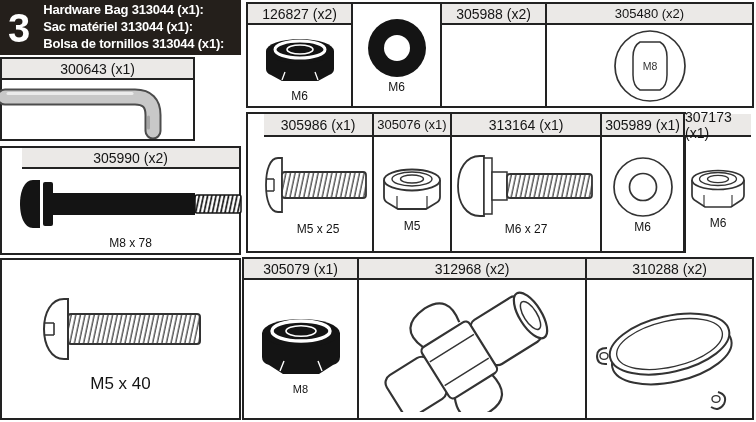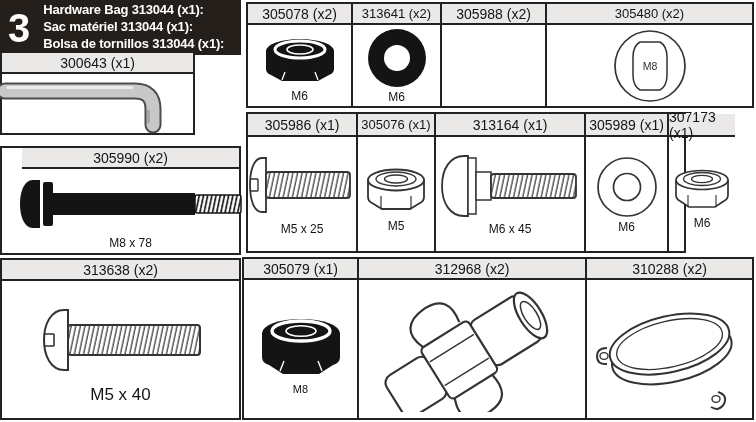--- a/index.html
+++ b/index.html
@@ -42,21 +42,21 @@
 
   <div class="hdr">
     <div class="step">3</div>
     <div class="hlines">
       <div>Hardware Bag 313044 (x1):</div>
       <div>Sac matériel 313044 (x1):</div>
       <div>Bolsa de tornillos 313044 (x1):</div>
     </div>
   </div>
 
-  <div class="box" style="left:0;top:51px;width:195px;height:84px;">
+  <div class="box" style="left:0;top:57px;width:195px;height:84px;">
     <div class="band">300643 (x1)</div>
     <div class="art">
       <svg width="225" height="58" viewBox="0 0 225 58">
         <path d="M20,16 H150 Q168,16 168,34 V50" fill="none" stroke="#4c4c4c" stroke-width="17" stroke-linecap="round"></path>
         <path d="M20,16 H150 Q168,16 168,34 V50" fill="none" stroke="#c8c8c8" stroke-width="13" stroke-linecap="round"></path>
         <path d="M23,12.5 H147" fill="none" stroke="#ebebeb" stroke-width="3" stroke-linecap="round"></path>
         <path d="M163.5,36 V47" fill="none" stroke="#a5a5a5" stroke-width="3" stroke-linecap="round"></path>
       </svg>
     </div>
   </div>
@@ -68,50 +68,48 @@
         <path d="M20,6 C11,6 7,18 7,30 C7,42 11,54 20,54 L27,54 L27,6 Z" fill="#141414"></path>
         <rect x="30" y="8" width="10" height="44" rx="2" fill="#141414"></rect>
         <rect x="40" y="19" width="142" height="22" fill="#141414"></rect>
         <rect x="182" y="21" width="46" height="18" rx="2" fill="url(#thrB)" stroke="#141414" stroke-width="1.5"></rect>
       </svg>
       <div class="size">M8 x 78</div>
     </div>
   </div>
 
   <div class="box" style="left:0;top:258px;width:241px;height:162px;">
-    <div class="band">313638 (x2)</div>
     <div class="art">
       <svg width="220" height="86" viewBox="0 0 220 86">
         <path d="M53,13 C40,13 33,27 33,43 C33,59 40,73 53,73 L57,73 L57,13 Z" fill="#fff" stroke="#333" stroke-width="2"></path>
         <path d="M33,37 h10 M33,49 h10 M43,37 v12" fill="none" stroke="#333" stroke-width="1.6"></path>
         <rect x="57" y="28" width="132" height="30" rx="3" fill="url(#thr)" stroke="#333" stroke-width="2"></rect>
       </svg>
       <div class="size size-lg">M5 x 40</div>
     </div>
   </div>
 
   <div class="tbl" style="left:246px;top:2px;width:508px;height:106px;">
 
 
     <div class="col" style="width:105px">
-      <div class="band">305078 (x2)</div>
+      <div class="band">126827 (x2)</div>
       <div class="art">
         <svg width="96" height="58" viewBox="0 0 96 58">
           <path d="M14,22 v18 q0,4 5,6 l11,6 h36 l11,-6 q5,-2 5,-6 v-18 z" fill="#141414"></path>
           <ellipse cx="48" cy="22" rx="34" ry="12" fill="#141414"></ellipse>
           <ellipse cx="48" cy="20.5" rx="25" ry="8.5" fill="none" stroke="#fff" stroke-width="3"></ellipse>
           <ellipse cx="48" cy="20.5" rx="13" ry="4.5" fill="#141414" stroke="#fff" stroke-width="1.5"></ellipse>
           <path d="M30,51 l3,-8 M66,51 l-3,-8" stroke="#fff" stroke-width="1.3" fill="none"></path>
         </svg>
         <div class="size">M6</div>
       </div>
     </div>
 
     <div class="col" style="width:89px">
-      <div class="band" style="font-size:13px">313641 (x2)</div>
       <div class="art">
         <svg width="72" height="60" viewBox="0 0 72 60">
           <circle cx="36" cy="30" r="29" fill="#141414"></circle>
           <circle cx="36" cy="30" r="13" fill="#fff"></circle>
         </svg>
         <div class="size">M6</div>
       </div>
     </div>
 
     <div class="col" style="width:105px">
@@ -123,21 +121,21 @@
       <div class="art">
         <svg width="82" height="76" viewBox="0 0 82 76">
           <circle cx="41" cy="38" r="35" fill="#fff" stroke="#333" stroke-width="1.7"></circle>
           <path d="M31,14 h20 q7,4 7,15 v18 q0,11 -7,15 h-20 q-7,-4 -7,-15 v-18 q0,-11 7,-15 z" fill="#fff" stroke="#333" stroke-width="1.5"></path>
           <text x="41" y="42" font-size="10.5" text-anchor="middle" fill="#333">M8</text>
         </svg>
       </div>
     </div>
   </div>
 
-  <div class="tbl" style="left:246px;top:112px;width:440px;height:141px;">
+  <div class="tbl" style="left:246px;top:112px;width:440px;height:141px;padding-left:16px;">
 
     <div class="col" style="width:110px">
       <div class="band" style="height:21px">305986 (x1)</div>
       <div class="art">
         <svg width="106" height="66" viewBox="0 0 106 66">
           <path d="M13,4 C5,4 1,16 1,31 C1,46 5,58 13,58 L17,58 L17,4 Z" fill="#fff" stroke="#333" stroke-width="1.8"></path>
           <path d="M1,25 h8 M1,37 h8 M9,25 v12" fill="none" stroke="#333" stroke-width="1.4"></path>
           <rect x="17" y="18" width="84" height="26" rx="3" fill="url(#thr)" stroke="#333" stroke-width="1.8"></rect>
         </svg>
         <div class="size">M5 x 25</div>
@@ -160,21 +158,21 @@
 
     <div class="col" style="width:150px">
       <div class="band" style="height:21px">313164 (x1)</div>
       <div class="art">
         <svg width="144" height="66" viewBox="0 0 144 66">
           <path d="M26,2 C12,2 4,15 4,32 C4,49 12,62 26,62 L30,62 L30,2 Z" fill="#fff" stroke="#333" stroke-width="1.8"></path>
           <rect x="30" y="4" width="8" height="56" fill="#fff" stroke="#333" stroke-width="1.5"></rect>
           <rect x="38" y="18" width="15" height="28" fill="#fff" stroke="#333" stroke-width="1.5"></rect>
           <rect x="53" y="20" width="85" height="24" rx="3" fill="url(#thr)" stroke="#333" stroke-width="1.8"></rect>
         </svg>
-        <div class="size">M6 x 45</div>
+        <div class="size">M6 x 27</div>
       </div>
     </div>
 
     <div class="col" style="width:83px">
       <div class="band" style="height:21px">305989 (x1)</div>
       <div class="art">
         <svg width="70" height="62" viewBox="0 0 70 62">
           <circle cx="35" cy="31" r="29" fill="#fff" stroke="#333" stroke-width="1.7"></circle>
           <circle cx="35" cy="31" r="13.5" fill="#fff" stroke="#333" stroke-width="1.7"></circle>
         </svg>

